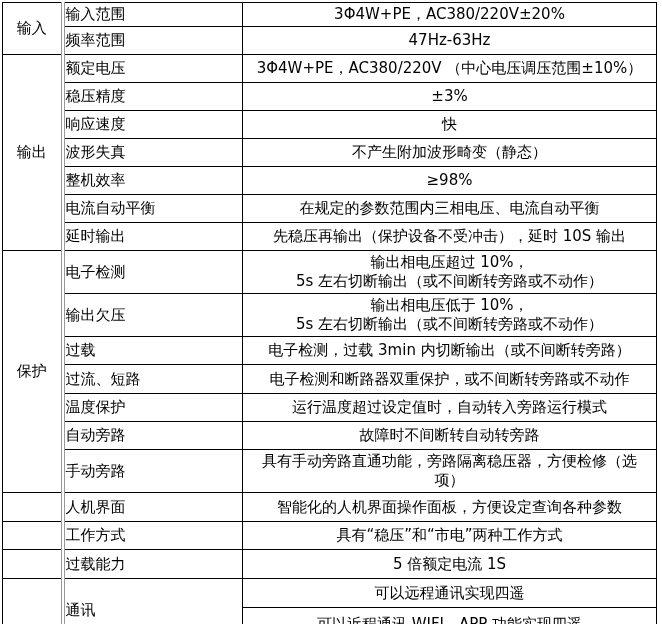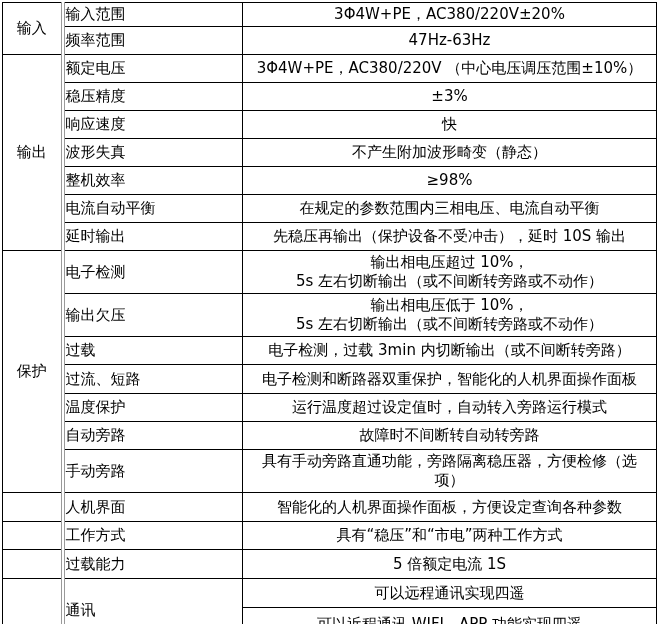--- a/index.html
+++ b/index.html
@@ -114,21 +114,21 @@
       <td class="label">输出欠压</td>
       <td class="value">输出相电压低于 10%，
 5s 左右切断输出（或不间断转旁路或不动作）</td>
     </tr>
     <tr>
       <td class="label">过载</td>
       <td class="value">电子检测，过载 3min 内切断输出（或不间断转旁路）</td>
     </tr>
     <tr class="h29">
       <td class="label">过流、短路</td>
-      <td class="value">电子检测和断路器双重保护，智能化的人机界面操作面板</td>
+      <td class="value">电子检测和断路器双重保护，或不间断转旁路或不动作</td>
     </tr>
     <tr>
       <td class="label">温度保护</td>
       <td class="value">运行温度超过设定值时，自动转入旁路运行模式</td>
     </tr>
     <tr>
       <td class="label">自动旁路</td>
       <td class="value">故障时不间断转自动转旁路</td>
     </tr>
     <tr>

